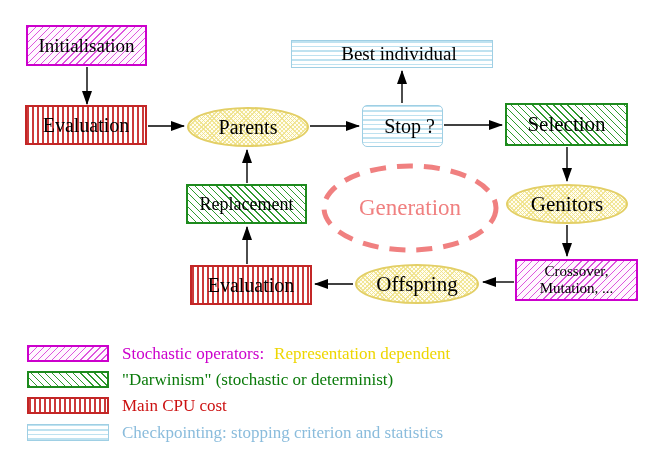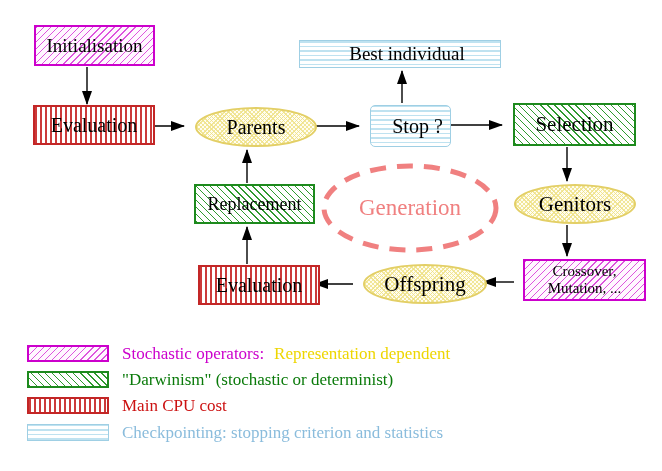--- a/index.html
+++ b/index.html
@@ -3,21 +3,21 @@
 <meta charset="utf-8">
 <style>
   html,body{margin:0;padding:0;background:#ffffff;}
   .canvas{
     position:relative;width:662px;height:471px;background:#ffffff;overflow:hidden;
     font-family:"Liberation Serif","DejaVu Serif",serif;
   }
   .layer{position:absolute;left:0;top:0;width:662px;height:471px;pointer-events:none;}
   .node{
     position:absolute;box-sizing:border-box;display:flex;align-items:center;justify-content:center;
-    color:#000;text-align:right;z-index:2;margin-left:8px;
+    color:#000;text-align:right;z-index:2;
   }
   .hatch-magenta{
     border:2px solid #cc00cc;
     background:repeating-linear-gradient(135deg,#dd55dd 0 1px,rgba(255,240,255,0.55) 1px 5px);
   }
   .hatch-green{
     border:2px solid #1d8a1d;
     background:repeating-linear-gradient(45deg,#2f9a2f 0 1px,rgba(255,255,255,0.4) 1px 5px);
   }
   .stripe-red{

